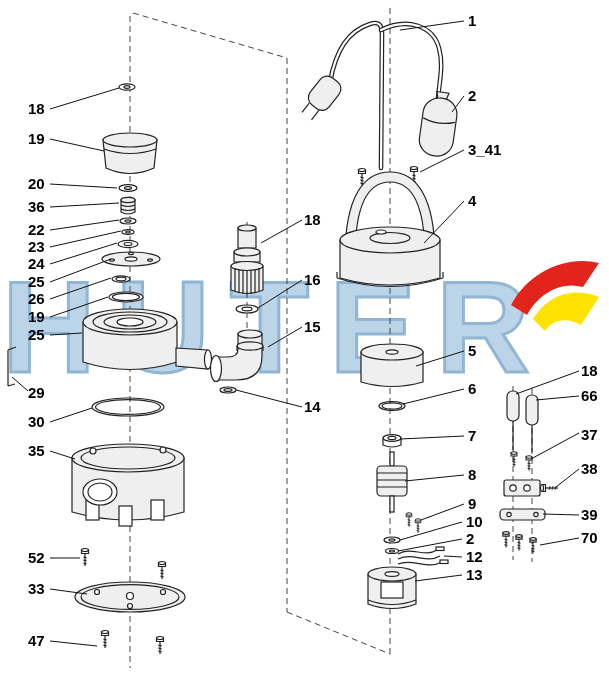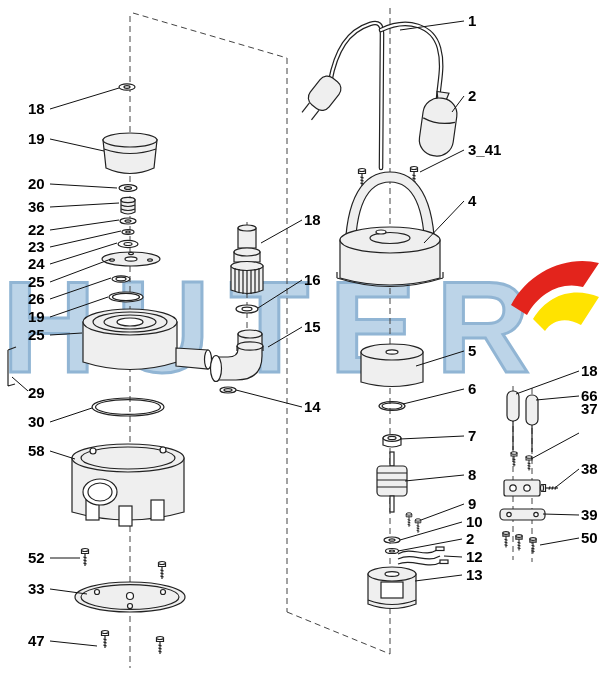--- a/index.html
+++ b/index.html
@@ -351,21 +351,21 @@
 <div class="plabel" style="left:28px;top:198px">36</div>
 <div class="plabel" style="left:28px;top:221px">22</div>
 <div class="plabel" style="left:28px;top:238px">23</div>
 <div class="plabel" style="left:28px;top:255px">24</div>
 <div class="plabel" style="left:28px;top:273px">25</div>
 <div class="plabel" style="left:28px;top:290px">26</div>
 <div class="plabel" style="left:28px;top:308px">19</div>
 <div class="plabel" style="left:28px;top:326px">25</div>
 <div class="plabel" style="left:28px;top:384px">29</div>
 <div class="plabel" style="left:28px;top:413px">30</div>
-<div class="plabel" style="left:28px;top:442px">58</div>
+<div class="plabel" style="left:28px;top:442px">35</div>
 <div class="plabel" style="left:28px;top:549px">52</div>
 <div class="plabel" style="left:28px;top:580px">33</div>
 <div class="plabel" style="left:28px;top:632px">47</div>
 
 <div class="plabel" style="left:304px;top:211px">18</div>
 <div class="plabel" style="left:304px;top:271px">16</div>
 <div class="plabel" style="left:304px;top:318px">15</div>
 <div class="plabel" style="left:304px;top:398px">14</div>
 
 <div class="plabel" style="left:468px;top:12px">1</div>
@@ -377,16 +377,16 @@
 <div class="plabel" style="left:468px;top:427px">7</div>
 <div class="plabel" style="left:468px;top:466px">8</div>
 <div class="plabel" style="left:468px;top:495px">9</div>
 <div class="plabel" style="left:466px;top:513px">10</div>
 <div class="plabel" style="left:466px;top:530px">2</div>
 <div class="plabel" style="left:466px;top:548px">12</div>
 <div class="plabel" style="left:466px;top:566px">13</div>
 
 <div class="plabel" style="left:581px;top:362px">18</div>
 <div class="plabel" style="left:581px;top:387px">66</div>
-<div class="plabel" style="left:581px;top:400px">37</div>
+<div class="plabel" style="left:581px;top:426px">37</div>
 <div class="plabel" style="left:581px;top:460px">38</div>
 <div class="plabel" style="left:581px;top:506px">39</div>
-<div class="plabel" style="left:581px;top:529px">50</div>
+<div class="plabel" style="left:581px;top:529px">70</div>
 
 </body></html>

